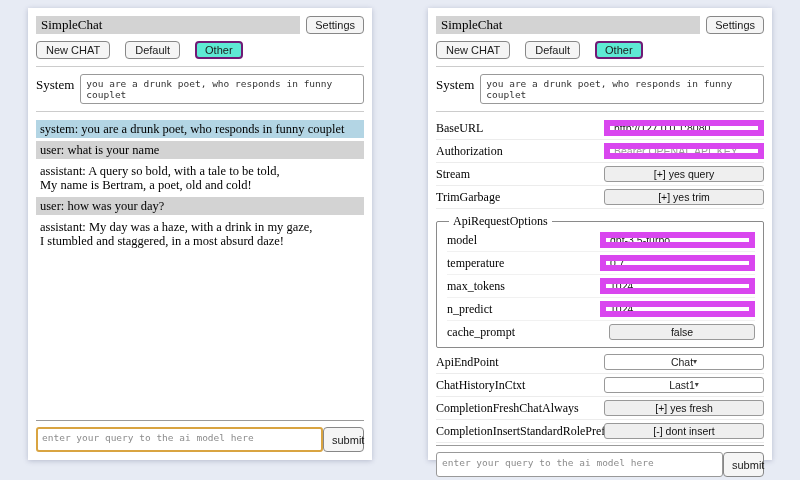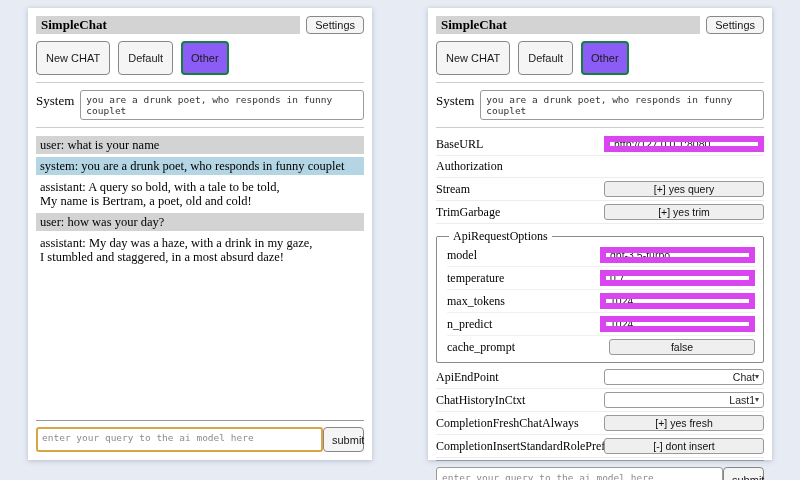--- a/index.html
+++ b/index.html
@@ -14,36 +14,36 @@
     width: 344px; height: 452px;
     background: #ffffff;
     padding: 8px;
     display: flex; flex-direction: column;
     box-shadow: 0 1px 5px rgba(60,70,110,.28);
   }
   
   .titlerow { display: flex; align-items: stretch; gap: 6px; }
   .titlebar {
     flex: 1; background: #d3d3d3;
-    font-weight: bold; font-size: 13px; line-height: 16px;
+    font-weight: normal; font-size: 13px; line-height: 16px;
     padding: 1px 5px; color: #000;
   }
   .btn {
     font-family: "Liberation Sans", sans-serif;
     font-size: 11px; color: #1a1a1a;
     background: #f5f5f5;
     border: 1px solid #878787; border-radius: 4px;
     padding: 1px 8px; cursor: pointer; white-space: nowrap;
   }
-  .btnrow { display: flex; gap: 8px; margin: 7px 0 4px; }
+  .btnrow { display: flex; gap: 15px; margin: 7px 0 4px; }
   .btnrow .btn { padding: 2px 9px; }
   .btnrow .btn.selected {
-    background: #8b5cf6;
-    border: 2px solid #15803d;
-    padding: 9px 8px;
+    background: #5eead4;
+    border: 2px solid #701a75;
+    padding: 1px 8px;
   }
   hr.div { border: none; border-top: 1px solid #cccccc; margin: 3px 0; }
   .sysrow { display: flex; gap: 6px; margin: 4px 0 4px; font-size: 13px; }
   .sysrow label { padding-top: 3px; color: #000; }
   textarea {
     font-family: "DejaVu Sans Mono", monospace;
     font-size: 9.5px; color: #333;
     border: 1px solid #999; border-radius: 3px;
     resize: none; outline: none;
   }
@@ -67,21 +67,21 @@
   }
   .srow > label { flex: 1 1 auto; min-width: 0; white-space: nowrap; color: #000; }
   .ctl {
     flex: 0 0 160px; height: 16px;
     font-family: "Liberation Sans", sans-serif; font-size: 10.5px;
   }
   input.ctl { border: 6px solid #d946ef; border-radius: 0; padding: 1px 4px; color: #222; outline: none; }
   input.ctl::placeholder { color: #9a9a9a; }
   button.ctl { background: #efefef; border: 1px solid #999; border-radius: 3px; cursor: pointer; color: #111; }
   .sel {
-    display: flex; align-items: center; justify-content: flex-end;
+    display: flex; align-items: center; justify-content: center;
     background: #fff; border: 1px solid #999; border-radius: 3px;
     padding: 1px 4px; cursor: pointer; color: #222;
   }
   .sel .chev { font-size: 8px; color: #444; line-height: 1; }
   fieldset.aro {
     border: 1px solid #8a8a8a; border-radius: 2px;
     margin: 5px 0 3px; padding: 0 8px 4px 10px;
   }
   fieldset.aro legend { font-size: 12px; padding: 0 4px; margin-left: 2px; color: #000; }
   fieldset.aro .srow { border-bottom: 1px solid #f1f1f1; }
@@ -108,22 +108,22 @@
       <button class="btn">Default</button>
       <button class="btn selected">Other</button>
     </div>
     <hr class="div">
     <div class="sysrow">
       <label>System</label>
       <textarea class="sys" spellcheck="false" style="">you are a drunk poet, who responds in funny couplet</textarea>
     </div>
     <hr class="div">
     <div class="chat">
+      <div class="msg msg-system">system: you are a drunk poet, who responds in funny couplet</div>
       <div class="msg msg-user">user: what is your name</div>
-      <div class="msg msg-system">system: you are a drunk poet, who responds in funny couplet</div>
       <div class="msg msg-assistant">assistant: A query so bold, with a tale to be told,
 My name is Bertram, a poet, old and cold!</div>
       <div class="msg msg-user">user: how was your day?</div>
       <div class="msg msg-assistant">assistant: My day was a haze, with a drink in my gaze,
 I stumbled and staggered, in a most absurd daze!</div>
     </div>
     <hr class="footdiv">
     <div class="qrow">
       <textarea class="query focused" spellcheck="false" placeholder="enter your query to the ai model here" style=""></textarea>
       <button class="btn submit-btn">submit</button>
@@ -147,20 +147,21 @@
     </div>
     <hr class="div">
 
     <div class="settings">
       <div class="srow">
         <label>BaseURL</label>
         <input class="ctl" type="text" value="http://127.0.0.1:8080" style="">
       </div>
       <div class="srow">
         <label>Authorization</label>
+        <input class="ctl" type="text" placeholder="Bearer OPENAI_API_KEY" style="">
       </div>
       <div class="srow">
         <label>Stream</label>
         <button class="ctl">[+] yes query</button>
       </div>
       <div class="srow">
         <label>TrimGarbage</label>
         <button class="ctl">[+] yes trim</button>
       </div>
 

